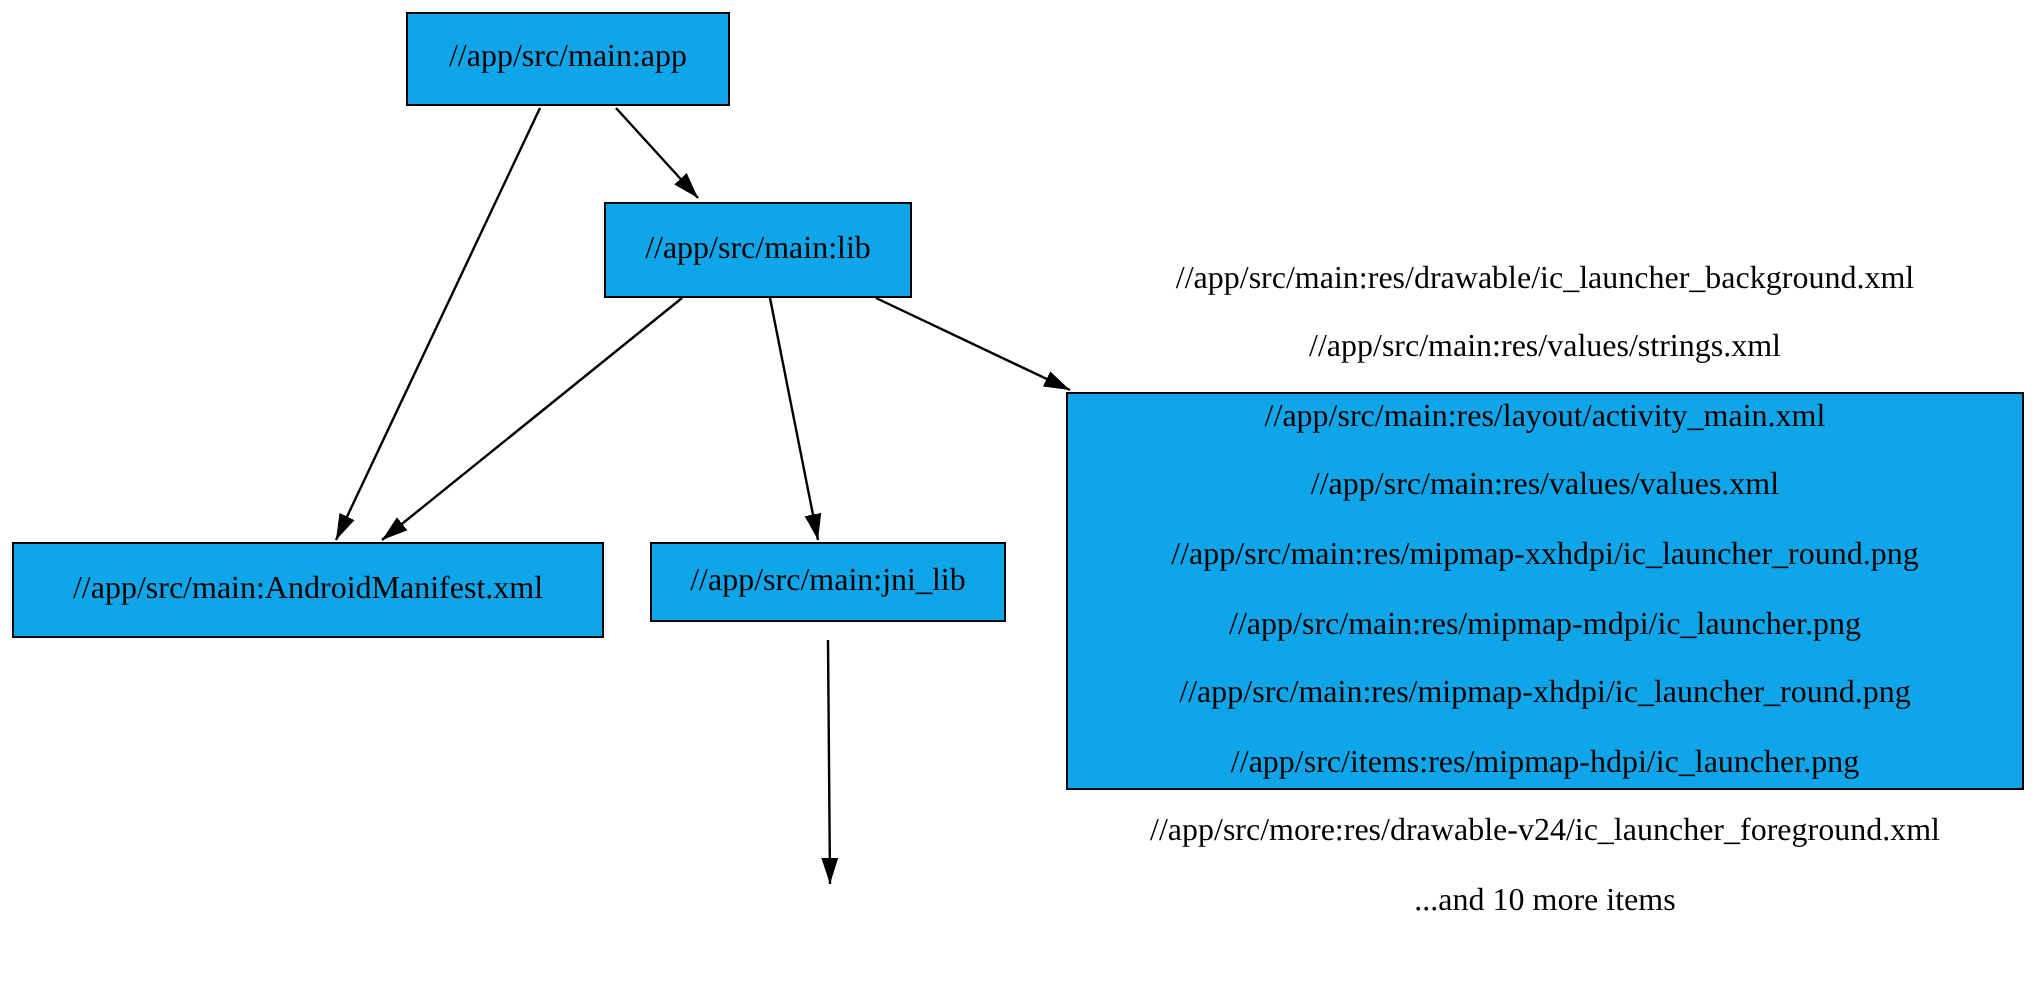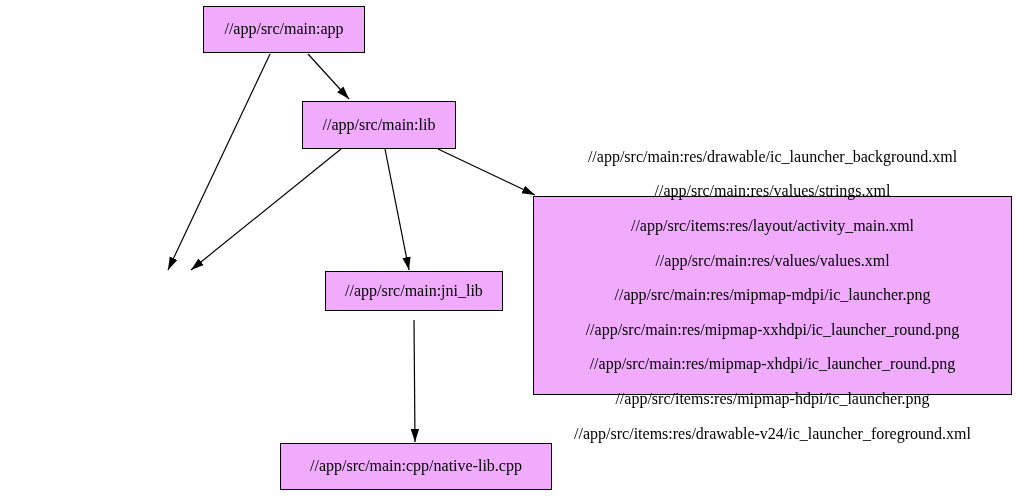--- a/index.html
+++ b/index.html
@@ -24,21 +24,21 @@
     height: 496px;
   }
   #edge-layer line {
     stroke: #000000;
     stroke-width: 1.2;
   }
   .node {
     position: absolute;
     box-sizing: border-box;
     border: 1.2px solid #000000;
-    background: #f0abfc;
+    background: #0ea5e9;
     display: flex;
     align-items: center;
     justify-content: center;
     text-align: center;
     font-size: 16px;
     line-height: 18.6px;
     white-space: nowrap;
   }
   .node.multiline {
     flex-direction: column;
@@ -70,34 +70,35 @@
   </svg>
 
   <div class="node" id="node-app">
     <span>//app/src/main:app</span>
   </div>
 
   <div class="node" id="node-lib">
     <span>//app/src/main:lib</span>
   </div>
 
+  <div class="node" id="node-android-manifest">
+    <span>//app/src/main:AndroidManifest.xml</span>
+  </div>
 
   <div class="node" id="node-jni-lib">
     <span>//app/src/main:jni_lib</span>
   </div>
 
   <div class="node multiline" id="node-resources">
     <span>//app/src/main:res/drawable/ic_launcher_background.xml</span>
     <span>//app/src/main:res/values/strings.xml</span>
-    <span>//app/src/items:res/layout/activity_main.xml</span>
+    <span>//app/src/main:res/layout/activity_main.xml</span>
     <span>//app/src/main:res/values/values.xml</span>
+    <span>//app/src/main:res/mipmap-xxhdpi/ic_launcher_round.png</span>
     <span>//app/src/main:res/mipmap-mdpi/ic_launcher.png</span>
-    <span>//app/src/main:res/mipmap-xxhdpi/ic_launcher_round.png</span>
     <span>//app/src/main:res/mipmap-xhdpi/ic_launcher_round.png</span>
     <span>//app/src/items:res/mipmap-hdpi/ic_launcher.png</span>
-    <span>//app/src/items:res/drawable-v24/ic_launcher_foreground.xml</span>
+    <span>//app/src/more:res/drawable-v24/ic_launcher_foreground.xml</span>
+    <span>...and 10 more items</span>
   </div>
 
-  <div class="node" id="node-native-lib">
-    <span>//app/src/main:cpp/native-lib.cpp</span>
-  </div>
 
 </div>
 
 </body></html>

